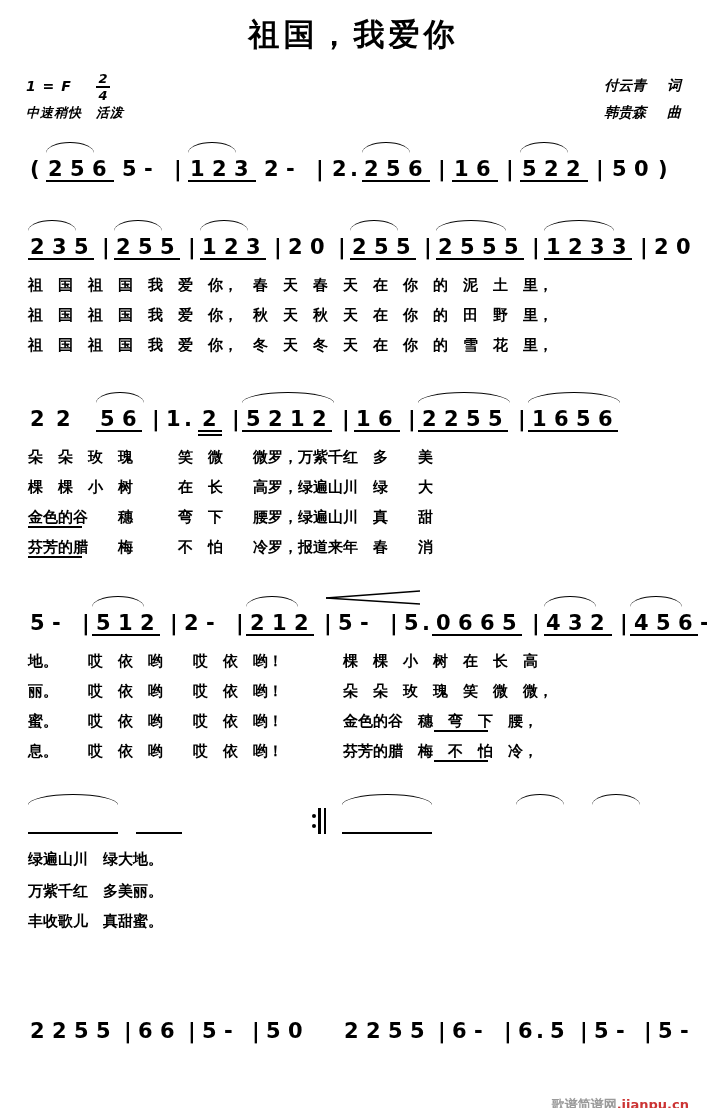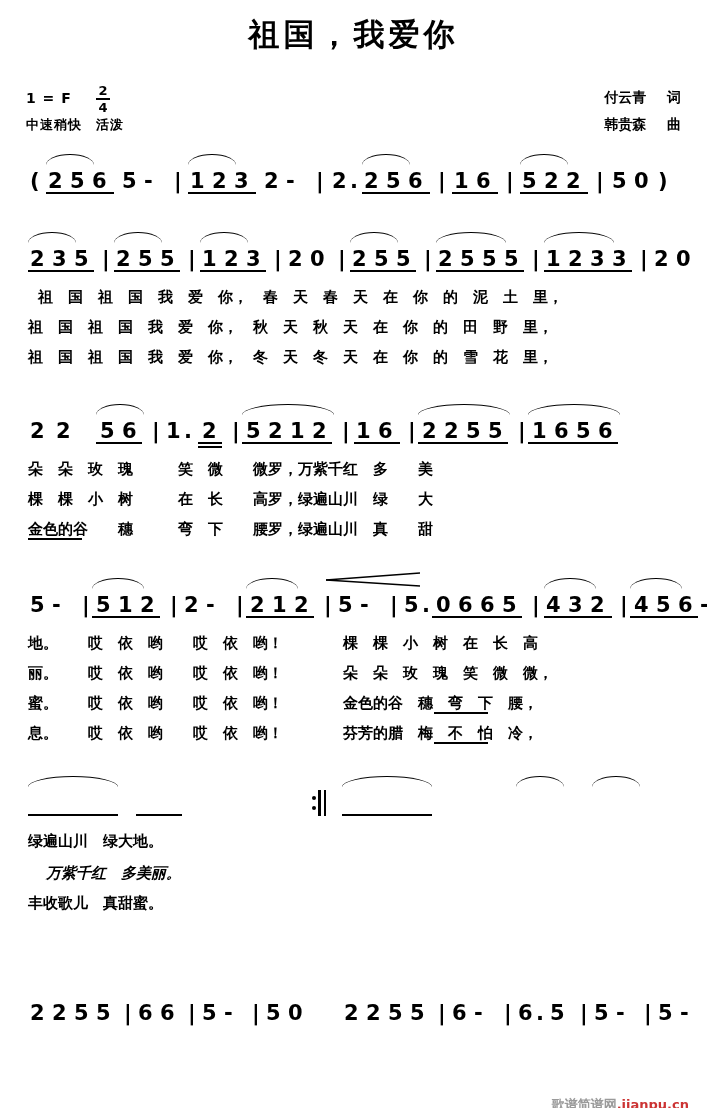--- a/index.html
+++ b/index.html
@@ -17,21 +17,21 @@
   .title{
     text-align:center;
     font-family:"DejaVu Sans","Liberation Sans",sans-serif;
     font-weight:bold;
     font-size:31px;
     letter-spacing:4px;
     margin-top:14px;
   }
 
   
-  .hdr{position:relative;height:62px;margin-top:26px;}
+  .hdr{position:relative;height:62px;margin-top:14px;font-style:italic;}
   .key{
     position:absolute;left:26px;top:8px;
     font-size:14px;font-weight:bold;letter-spacing:1px;
   }
   .meter{
     position:absolute;left:96px;top:2px;
     font-size:13px;font-weight:bold;text-align:center;line-height:1.0;
   }
   .meter .num{display:block;}
   .meter .bar{display:block;width:14px;height:1.5px;background:#000;margin:1px auto;}
@@ -154,21 +154,21 @@
     <div class="notesrow" id="row-v1"><span class="n" style="left: 4px;">2</span><span class="n" style="left: 26px;">3</span><span class="n" style="left: 48px;">5</span><span class="n" style="left: 76px;">|</span><span class="n" style="left: 90px;">2</span><span class="n" style="left: 112px;">5</span><span class="n" style="left: 134px;">5</span><span class="n" style="left: 162px;">|</span><span class="n" style="left: 176px;">1</span><span class="n" style="left: 198px;">2</span><span class="n" style="left: 220px;">3</span><span class="n" style="left: 248px;">|</span><span class="n" style="left: 262px;">2</span><span class="n" style="left: 284px;">0</span><span class="n" style="left: 312px;">|</span><span class="n" style="left: 326px;">2</span><span class="n" style="left: 348px;">5</span><span class="n" style="left: 370px;">5</span><span class="n" style="left: 398px;">|</span><span class="n" style="left: 412px;">2</span><span class="n" style="left: 434px;">5</span><span class="n" style="left: 456px;">5</span><span class="n" style="left: 478px;">5</span><span class="n" style="left: 506px;">|</span><span class="n" style="left: 520px;">1</span><span class="n" style="left: 542px;">2</span><span class="n" style="left: 564px;">3</span><span class="n" style="left: 586px;">3</span><span class="n" style="left: 614px;">|</span><span class="n" style="left: 628px;">2</span><span class="n" style="left: 650px;">0</span></div>
     <div style="position:relative;height:8px;">
       <div class="underline" style="left:2px;top:-4px;width:66px;"></div>
       <div class="underline" style="left:88px;top:-4px;width:66px;"></div>
       <div class="underline" style="left:174px;top:-4px;width:66px;"></div>
       <div class="underline" style="left:324px;top:-4px;width:66px;"></div>
       <div class="underline" style="left:410px;top:-4px;width:88px;"></div>
       <div class="underline" style="left:518px;top:-4px;width:88px;"></div>
     </div>
     <div class="lyricline">
-      <span class="w" style="left:12px;">祖　国　祖　国　我　爱　你，　春　天　春　天　在　你　的　泥　土　里，</span>
+      <span class="w" style="left:2px;">祖　国　祖　国　我　爱　你，　春　天　春　天　在　你　的　泥　土　里，</span>
     </div>
     <div class="lyricline">
       <span class="w" style="left:2px;">祖　国　祖　国　我　爱　你，　秋　天　秋　天　在　你　的　田　野　里，</span>
     </div>
     <div class="lyricline">
       <span class="w" style="left:2px;">祖　国　祖　国　我　爱　你，　冬　天　冬　天　在　你　的　雪　花　里，</span>
     </div>
   </div>
 
   <div class="system" style="margin-top:30px;">
@@ -189,20 +189,24 @@
       <div class="underline" style="left:502px;top:-4px;width:90px;"></div>
     </div>
     <div class="lyricline">
       <span class="w" style="left:2px;">朵　朵　玫　瑰　　　笑　微　　微罗，万紫千红　多　　美</span>
     </div>
     <div class="lyricline">
       <span class="w" style="left:2px;">棵　棵　小　树　　　在　长　　高罗，绿遍山川　绿　　大</span>
     </div>
     <div class="lyricline">
       <span class="w" style="left:2px;">金色的谷　　穗　　　弯　下　　腰罗，绿遍山川　真　　甜</span>
+      <div class="underline" style="left:2px;top:24px;width:54px;"></div>
+    </div>
+    <div class="lyricline">
+      <span class="w" style="left:2px;">芬芳的腊　　梅　　　不　怕　　冷罗，报道来年　春　　消</span>
       <div class="underline" style="left:2px;top:24px;width:54px;"></div>
     </div>
   </div>
 
   <div class="system" style="margin-top:28px;">
     <div class="slurlayer" style="height:18px;">
       <div class="slur" style="left:66px;top:6px;width:52px;"></div>
       <div class="slur" style="left:220px;top:6px;width:52px;"></div>
       <div class="cres" style="left:300px;top:0px;width:96px;height:16px;">
         <svg width="96" height="16" viewBox="0 0 96 16">
@@ -254,21 +258,21 @@
     <span class="n" style="left: 4px;">2</span><span class="n" style="left: 26px;">2</span><span class="n" style="left: 48px;">5</span><span class="n" style="left: 70px;">5</span><span class="n" style="left: 98px;">|</span><span class="n" style="left: 112px;">6</span><span class="n" style="left: 134px;">6</span><span class="n" style="left: 162px;">|</span><span class="n" style="left: 176px;">5</span><span class="n" style="left: 198px;">-</span><span class="n" style="left: 226px;">|</span><span class="n" style="left: 240px;">5</span><span class="n" style="left: 262px;">0</span><span class="n" style="left: 318px;">2</span><span class="n" style="left: 340px;">2</span><span class="n" style="left: 362px;">5</span><span class="n" style="left: 384px;">5</span><span class="n" style="left: 412px;">|</span><span class="n" style="left: 426px;">6</span><span class="n" style="left: 448px;">-</span><span class="n" style="left: 478px;">|</span><span class="n" style="left: 492px;">6</span><span class="n" style="left: 510px;">.</span><span class="n" style="left: 524px;">5</span><span class="n" style="left: 554px;">|</span><span class="n" style="left: 568px;">5</span><span class="n" style="left: 590px;">-</span><span class="n" style="left: 618px;">|</span><span class="n" style="left: 632px;">5</span><span class="n" style="left: 654px;">-</span><span class="n" style="left: 680px;">|</span></div>
     <div style="position:relative;height:8px;">
       <div class="underline" style="left:2px;top:-4px;width:90px;"></div>
       <div class="underline" style="left:110px;top:-4px;width:46px;"></div>
       <div class="underline" style="left:316px;top:-4px;width:90px;"></div>
     </div>
     <div class="lyricline" style="height:32px;">
       <span class="w" style="left:2px;">绿遍山川　绿大地。</span>
     </div>
     <div class="lyricline">
-      <span class="w" style="left:20px;font-style:italic;">万紫千红　多美丽。</span>
+      <span class="w" style="left:2px;">万紫千红　多美丽。</span>
     </div>
     <div class="lyricline">
       <span class="w" style="left:2px;">丰收歌儿　真甜蜜。</span>
     </div>
   </div>
 
   <div class="footer">
     <span>歌谱简谱网</span><span class="red">.jianpu.cn</span>
   </div>
 </div>

